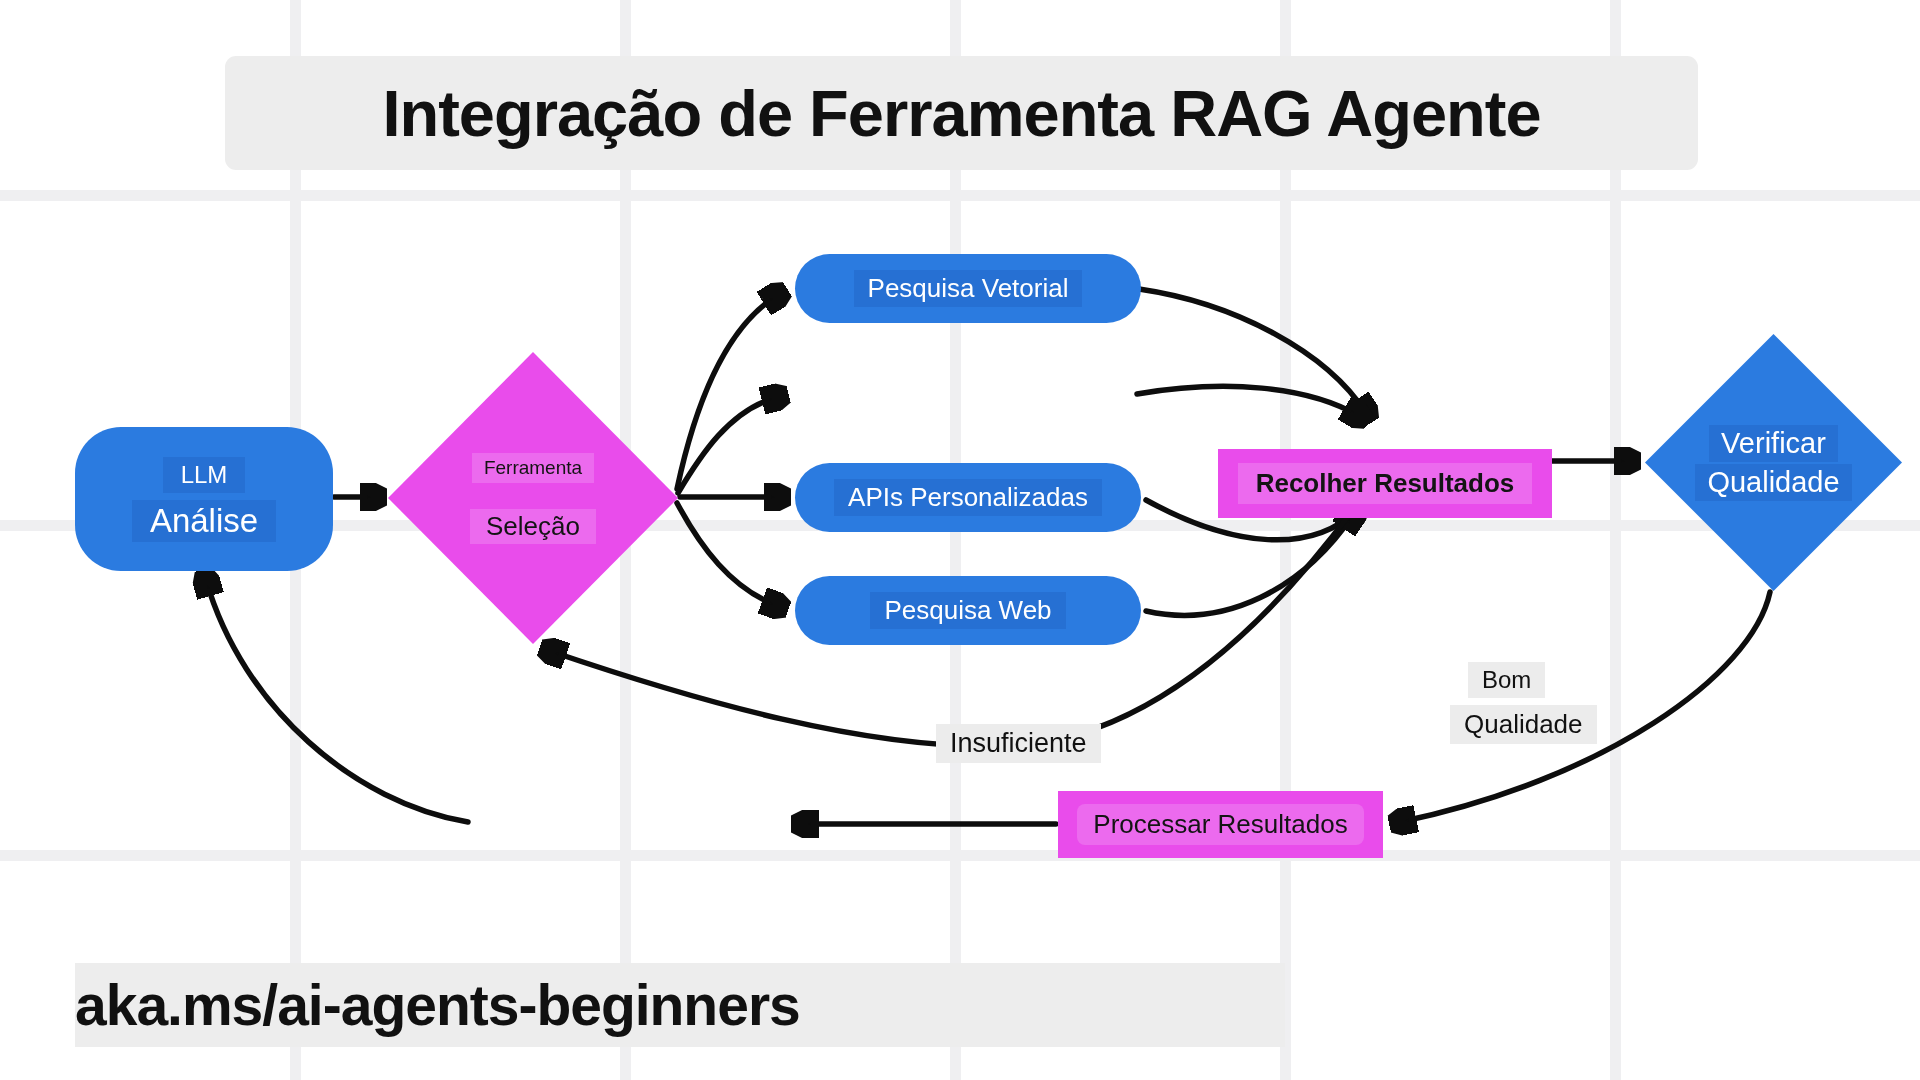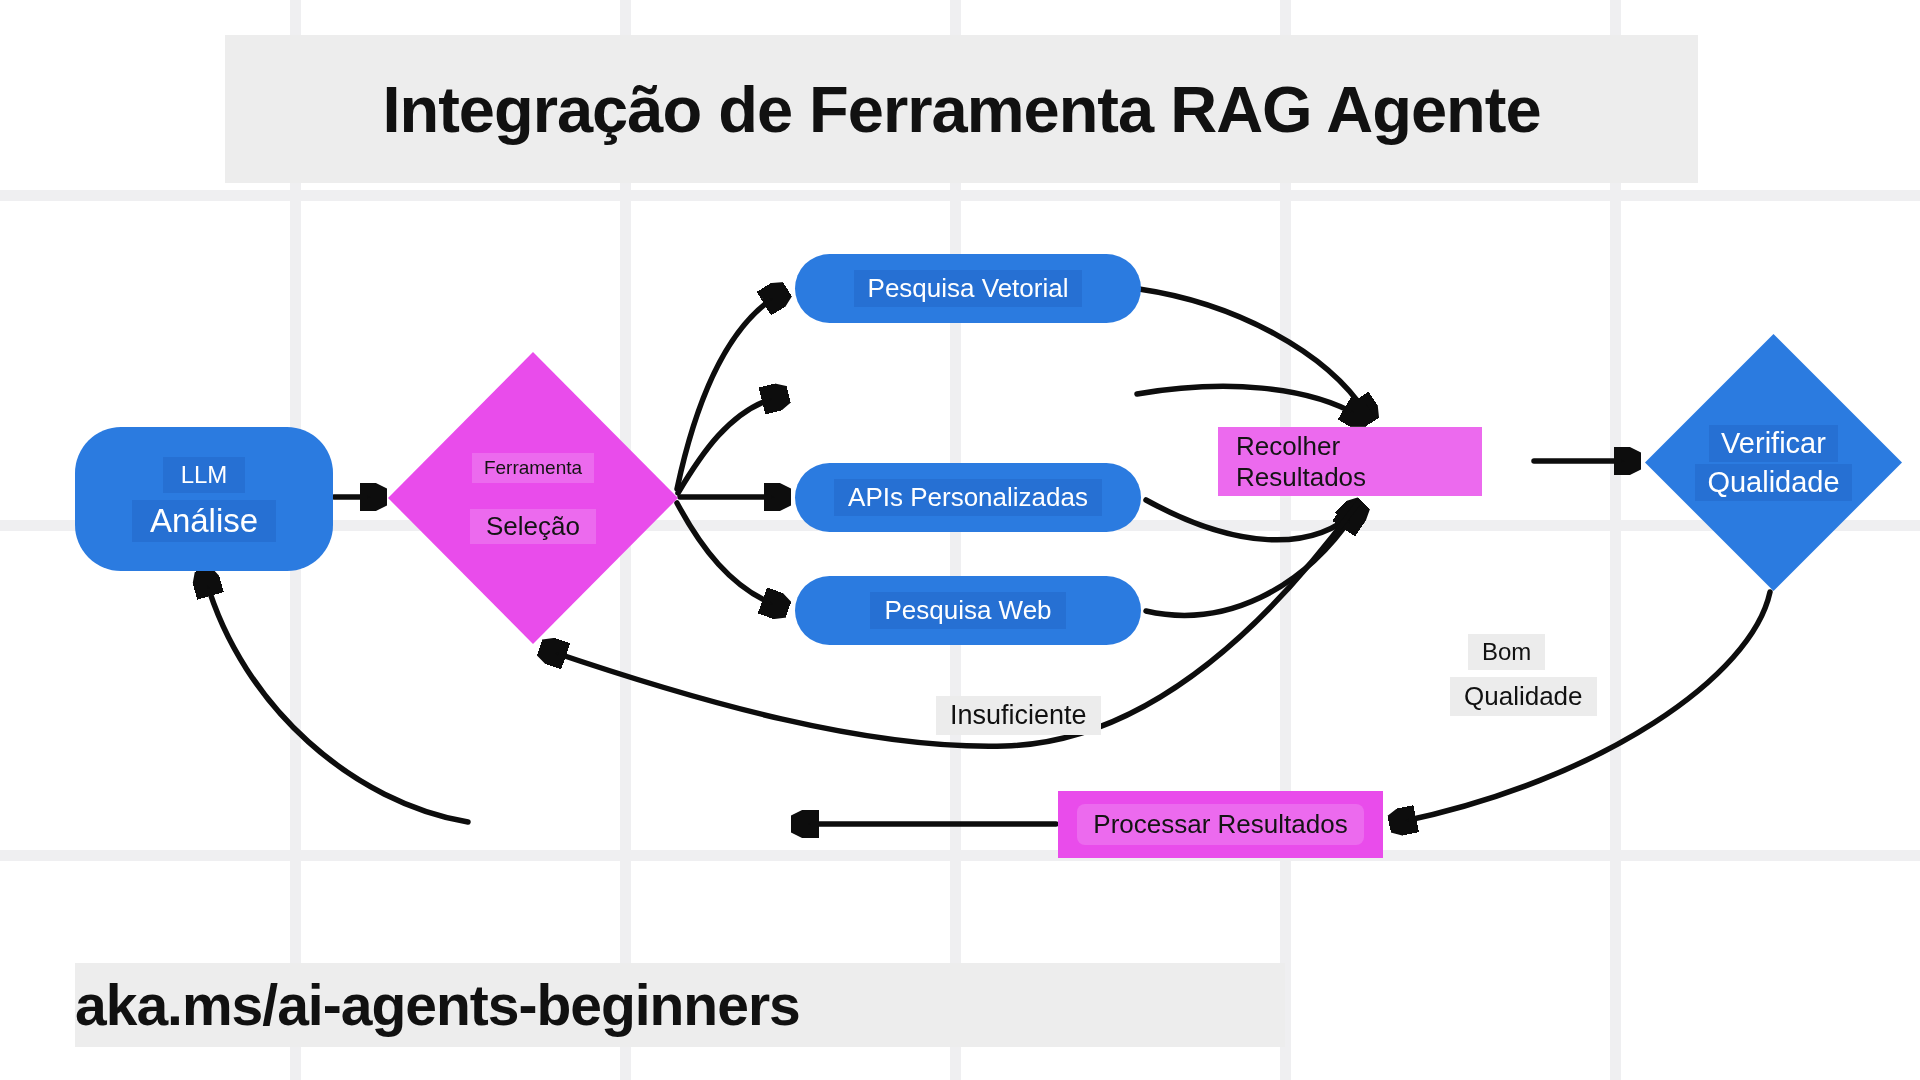--- a/index.html
+++ b/index.html
@@ -10,22 +10,22 @@
   
   .grid-v { position:absolute; left:290px; top:0; right:0; bottom:0; z-index:0;
     background:repeating-linear-gradient(to right,#efeff1 0 11px,transparent 11px 330px); }
   .grid-h { position:absolute; left:0; top:190px; right:0; bottom:0; z-index:0;
     background:repeating-linear-gradient(to bottom,#efeff1 0 11px,transparent 11px 330px); }
 
   .arrows { position:absolute; left:0; top:0; z-index:1; }
   .arrows path, .arrows line { fill:none; stroke:#0d0d0d; stroke-width:5.5; stroke-linecap:round; }
 
   .band { position:absolute; background:#ededed; display:flex; align-items:center; z-index:2; color:#111; }
-  .title-band { left:225px; top:35px; width:1473px; height:148px; justify-content:center;
-    font-size:65px; font-weight:600; letter-spacing:-1px; }
+  .title-band { left:225px; top:56px; width:1473px; height:114px; justify-content:center;
+    font-size:65px; font-weight:600; letter-spacing:-1px;border-radius:11px; }
   .footer-band { left:75px; top:963px; width:1210px; height:84px; 
     font-size:57px; font-weight:600; letter-spacing:-1px; }
 
   .node { position:absolute; display:flex; flex-direction:column; align-items:center;
     justify-content:center; z-index:2; }
   .blue { background:#2b7be0; color:#fff; }
   .pink { background:#e94ceb; color:#141414; }
   .tint-b { background:rgba(14,56,140,0.16); }
   .tint-p { background:rgba(255,255,255,0.17); }
 
@@ -35,33 +35,33 @@
 
   .diamond { clip-path:polygon(50% 0%,100% 50%,50% 100%,0% 50%); }
   .sel { left:388px; top:352px; width:290px; height:292px; gap:26px; }
   .sel .l1 { font-size:19px; padding:4px 12px; }
   .sel .l2 { font-size:26px; padding:2px 16px; }
 
   .pill { left:795px; width:346px; height:69px; border-radius:35px; }
   .pill span { font-size:26px; padding:3px 14px; }
   .pill-1 { top:254px; } .pill-2 { top:358px; } .pill-3 { top:463px; } .pill-4 { top:576px; }
 
-  .collect { left:1218px; top:427px; width:264px; height:69px; }
+  .collect { left:1218px; top:449px; width:334px; height:69px;font-weight:bold; }
   .collect span { font-size:26px; padding:5px 18px; }
 
   .verify { left:1645px; top:334px; width:257px; height:257px; gap:2px; }
   .verify span { font-size:29px; padding:2px 12px; }
 
   .process { left:1058px; top:791px; width:325px; height:67px; }
   .process span { font-size:26px; padding:5px 16px;border-radius:8px; }
 
   .update { left:468px; top:791px; width:322px; height:67px; }
   .update span { font-size:30px; padding:4px 16px; }
 
-  .lbl { position:absolute; background:#ececec; color:#111; z-index:3; padding:4px 14px; }
+  .lbl { position:absolute; background:#ececec; color:#111; z-index:3; padding:4px 14px;margin-top:28px; }
   .lbl-bom { left:1468px; top:634px; font-size:24px; }
   .lbl-qual { left:1450px; top:677px; font-size:26px; }
   .lbl-insuf { left:936px; top:696px; font-size:27px; }
 </style>
 </head>
 <body>
 
 <div class="stage">
   <div class="grid-v"></div>
   <div class="grid-h"></div>

